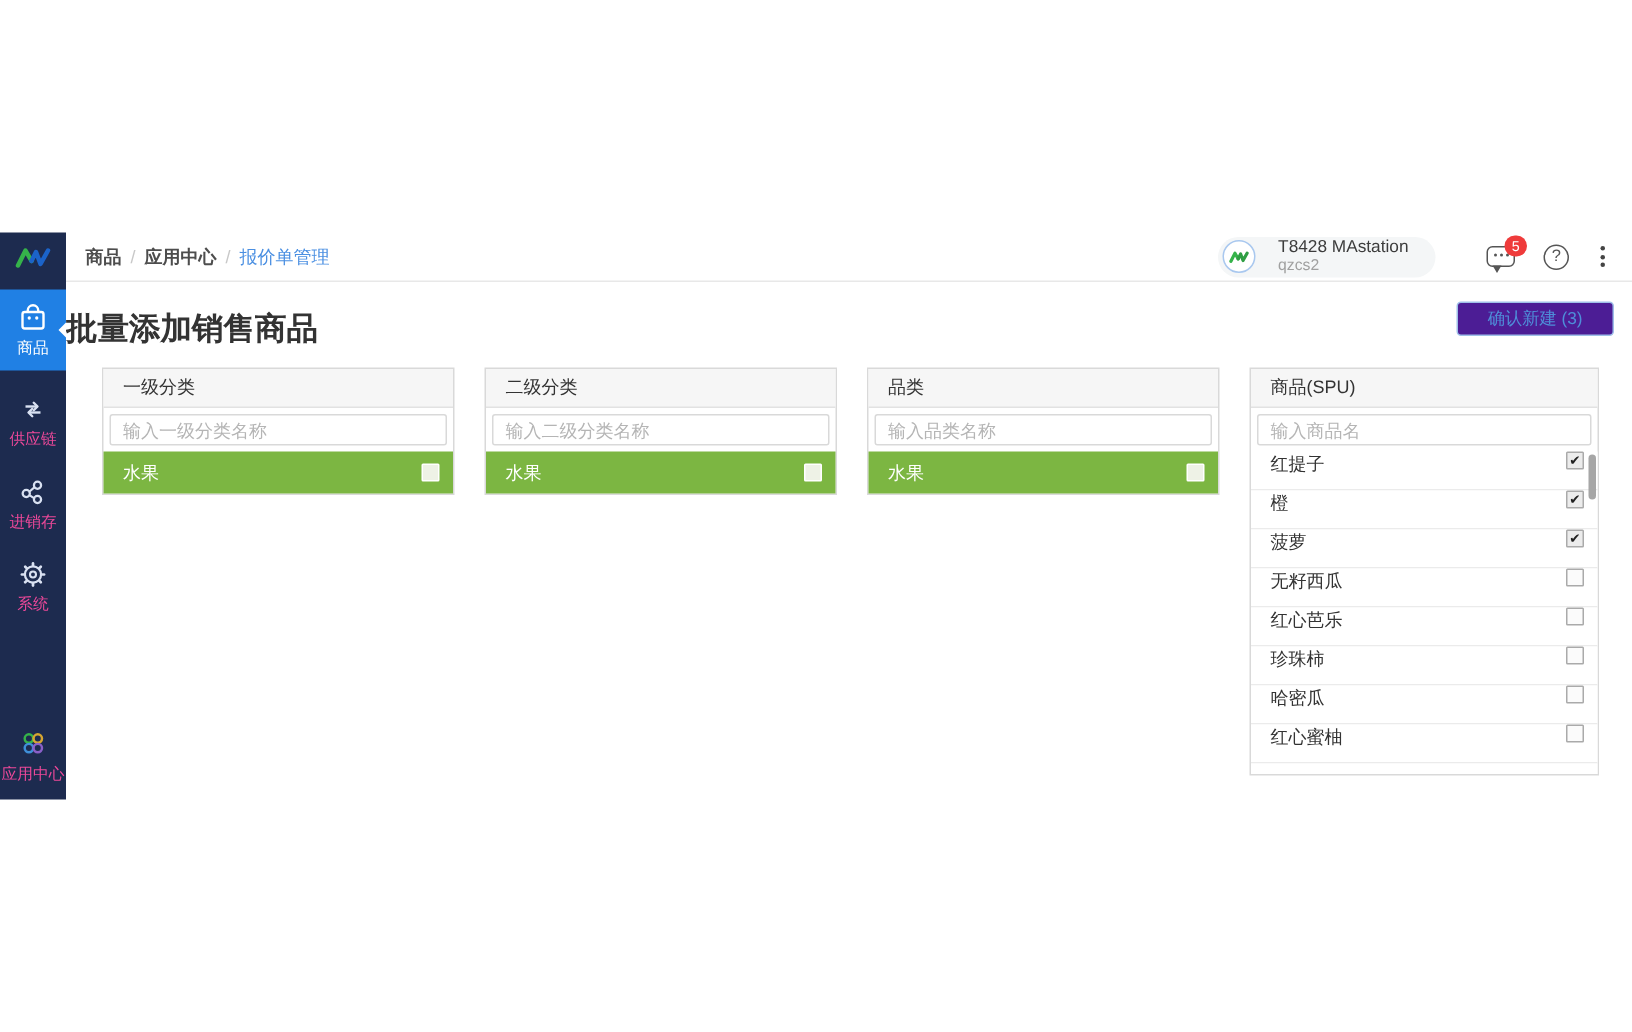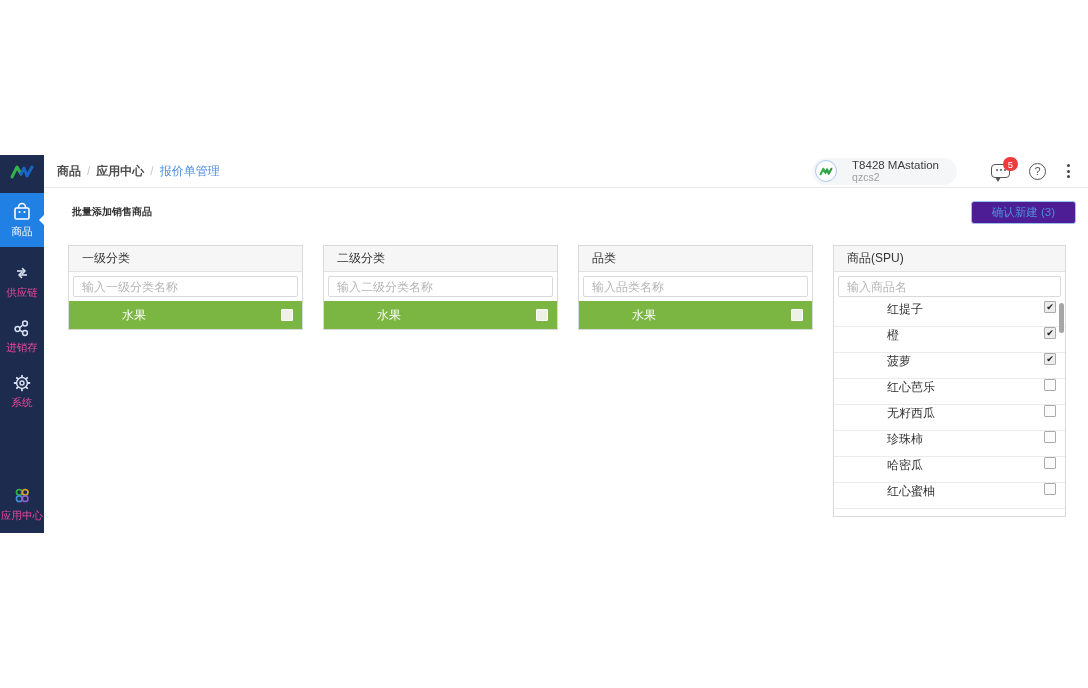--- a/index.html
+++ b/index.html
@@ -35,30 +35,30 @@
   .bubble:before { content:""; position:absolute; left:3px; bottom:-5px; width:0; height:0; border-left:3px solid transparent; border-right:3px solid transparent; border-top:5px solid #555; }
   .bubble .dots { position:absolute; left:0; right:0; top:4px; display:flex; justify-content:center; gap:2px; }
   .bubble .dots i { width:2px; height:2px; background:#555; border-radius:50%; }
   .badge { position:absolute; right:-8px; top:-7px; min-width:15px; height:14px; background:#ef3b3b; color:#fff; border-radius:8px; font-size:9.5px; display:flex; align-items:center; justify-content:center; padding:0 3px; }
   .help { width:17px; height:17px; border:1.5px solid #555; border-radius:50%; color:#555; font-size:11px; display:flex; align-items:center; justify-content:center; cursor:pointer; }
   .kebab { display:flex; flex-direction:column; gap:2.5px; cursor:pointer; padding:2px; }
   .kebab i { width:3px; height:3px; background:#444; border-radius:50%; }
 
   
   .content { position:absolute; left:44px; top:33px; width:1044px; height:345px; background:#ffffff; }
-  .page-title { position:absolute; left:28px; top:17px; font-size:10px; font-weight:bold; color:#333; }
+  .page-title { position:absolute; left:0; top:17px; font-size:21px; font-weight:bold; color:#333; }
   .confirm-btn { position:absolute; right:12px; top:13px; height:23px; padding:0 20px; background:#4c1d95; border:1px solid #9fc0e9; border-radius:3px; color:#4e8ed9; font-size:11.5px; cursor:pointer; font-family:"Liberation Sans",sans-serif; }
 
   .panel { position:absolute; top:57px; width:235px; background:#fff; border:1px solid #d9d9d9; }
   .panel-h { height:26px; background:#f6f6f6; border-bottom:1px solid #e2e2e2; display:flex; align-items:center; padding-left:13px; font-size:12px; color:#333; }
   .panel-search { height:29px; display:flex; align-items:center; padding:0 4px; }
   .panel-search input { width:100%; height:21px; border:1px solid #d9d9d9; border-radius:2px; font-size:12px; padding:0 8px; color:#333; outline:none; font-family:"Liberation Sans",sans-serif; }
   .panel-search input::placeholder { color:#b5b5b5; }
   .green-row { height:28px; background:#7cb642; color:#fff; font-size:12px; display:flex; align-items:center; padding:0 9px 0 13px; cursor:pointer; }
-  .green-row .grow, .spu-row .grow { flex:1;margin-left:40px; }
+  .green-row .grow, .spu-row .grow { flex:1; }
   .cb { width:12px; height:12px; border:1px solid #aaaaaa; background:#fbfbfb; border-radius:1px; display:flex; align-items:center; justify-content:center; font-size:9px; color:#222; cursor:pointer; flex:none; }
   .cb.checked { background:#ececec; }
   .cb.checked:after { content:"\2714"; line-height:1; }
   .green-row .cb { border-color:#ffffff; background:#eef2e6; }
 
   .spu-list { position:relative; }
   .spu-row { height:26px; display:flex; align-items:flex-start; padding:0 9px 0 13px; font-size:12px; color:#333; border-bottom:1px solid #ebebeb; cursor:pointer; background:#fff; }
   .spu-partial { height:7px; background:#fff; }
   .scroll-thumb { position:absolute; right:1px; top:2px; width:5px; height:30px; background:#a6a6a6; border-radius:3px; }
 </style>
@@ -240,26 +240,26 @@
     <span class="grow">橙</span>
     <span class="cb checked"></span>
   </div>
 
   <div class="spu-row">
     <span class="grow">菠萝</span>
     <span class="cb checked"></span>
   </div>
 
   <div class="spu-row">
+    <span class="grow">无籽西瓜</span>
+    <span class="cb"></span>
+  </div>
+
+  <div class="spu-row">
     <span class="grow">红心芭乐</span>
-    <span class="cb"></span>
-  </div>
-
-  <div class="spu-row">
-    <span class="grow">无籽西瓜</span>
     <span class="cb"></span>
   </div>
 
   <div class="spu-row">
     <span class="grow">珍珠柿</span>
     <span class="cb"></span>
   </div>
 
   <div class="spu-row">
     <span class="grow">哈密瓜</span>

